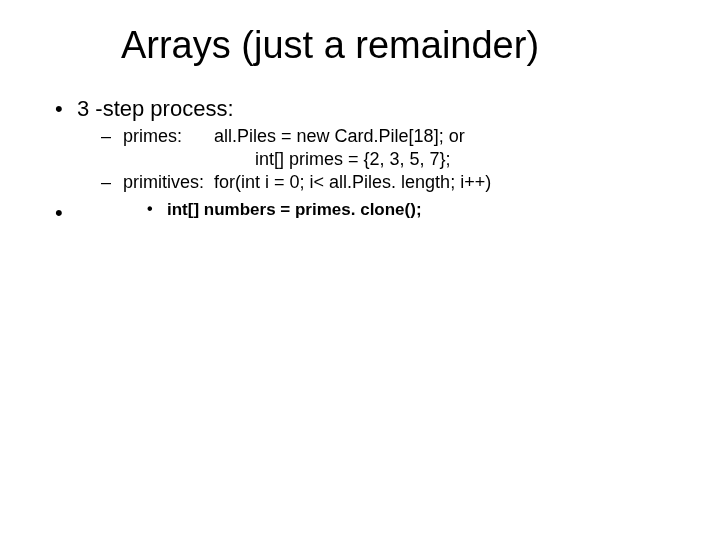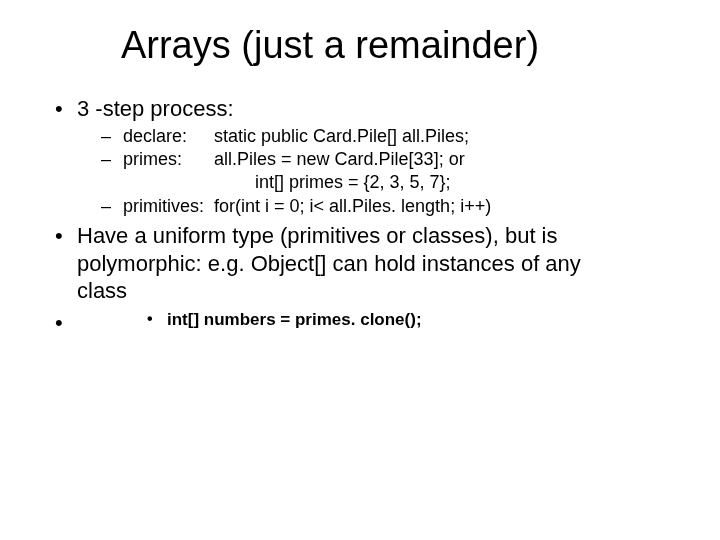--- a/index.html
+++ b/index.html
@@ -97,39 +97,32 @@
 
 <div class="slide">
   <h1 class="title">Arrays (just a remainder)</h1>
 
   <ul class="level1">
 
     <li>
       <span>3 -step process:</span>
       <ul class="level2">
         <li>
-          <span class="sub-label">declare:</span>
-          <span class="sub-code">static public Card.Pile[] all.Piles;</span>
-        </li>
-        <li>
           <span class="sub-label">primes:</span>
-          <span class="sub-code">all.Piles = new Card.Pile[33]; or</span>
+          <span class="sub-code">all.Piles = new Card.Pile[18]; or</span>
           <span class="indent-code">int[] primes = {2, 3, 5, 7};</span>
         </li>
         <li>
           <span class="sub-label">primitives:</span>
           <span class="sub-code">for(int i = 0; i&lt; all.Piles. length; i++)</span>
         </li>
       </ul>
     </li>
 
 
-    <li>
-      <span>Have a uniform type (primitives or classes), but is polymorphic: e.g. Object[] can hold instances of any class</span>
-    </li>
 
     <li>
       <ul class="level3">
         <li>
           <span>int[] numbers = primes. clone();</span>
         </li>
       </ul>
     </li>
 
   </ul>

